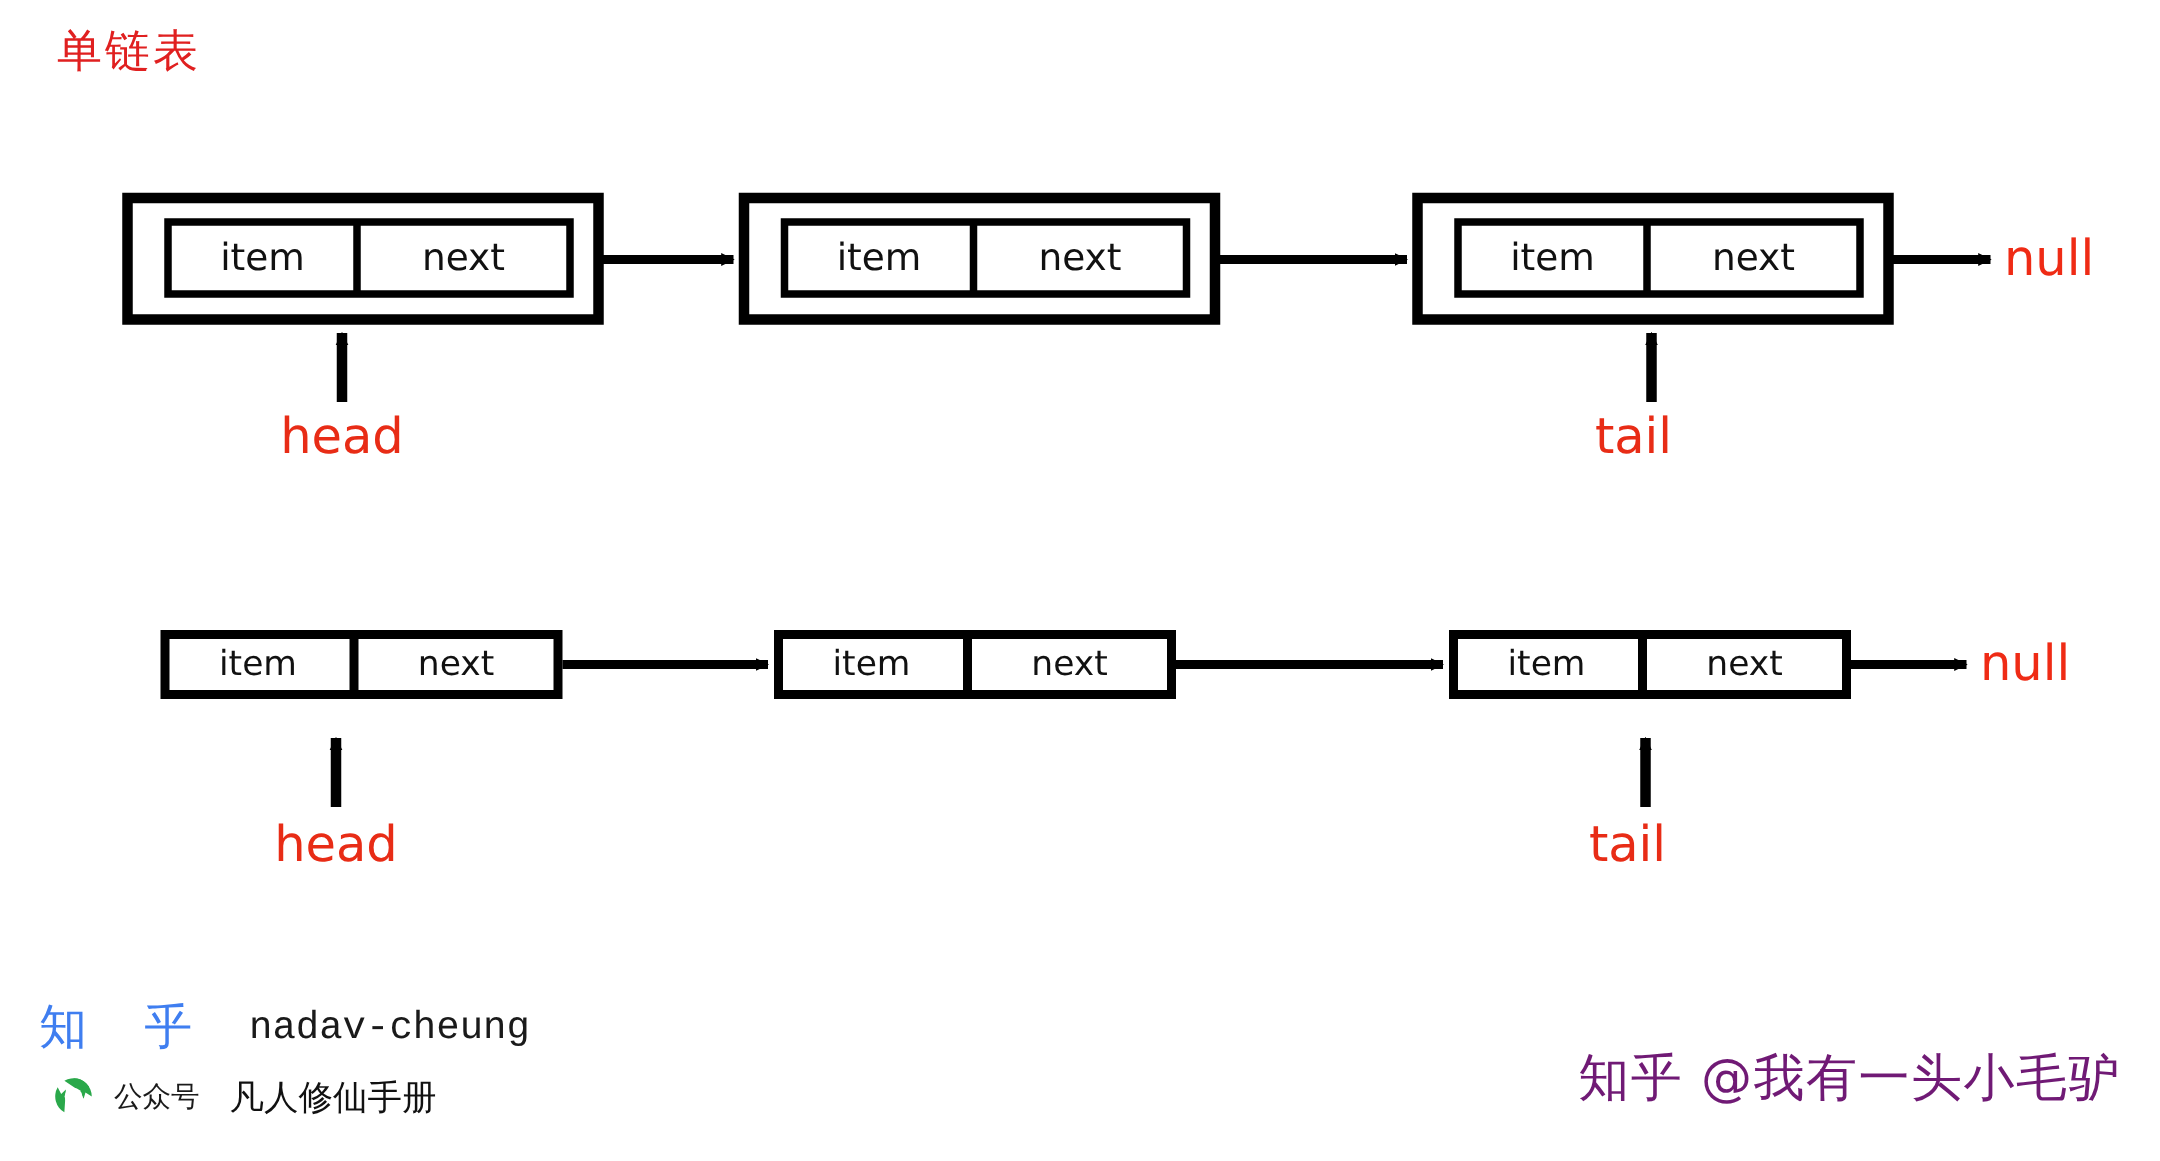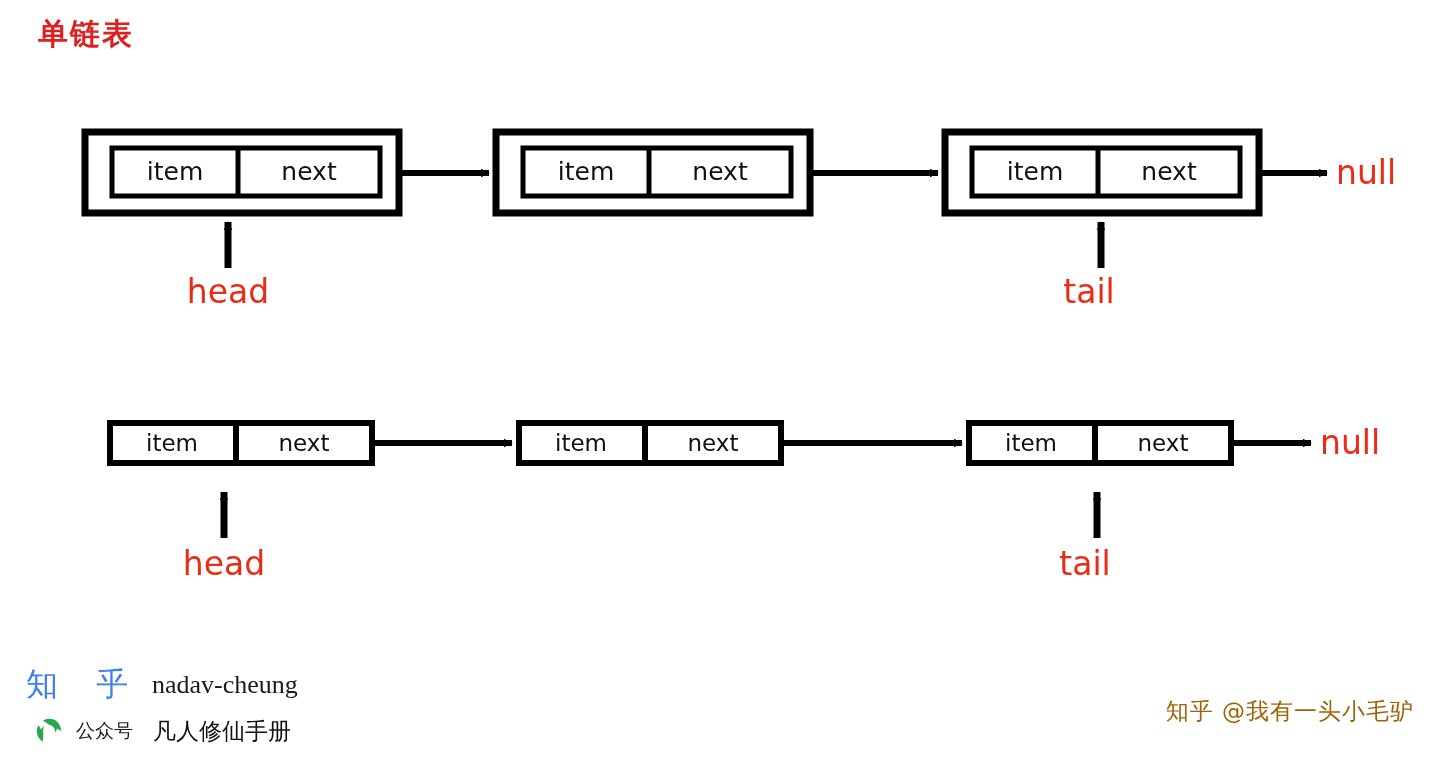--- a/index.html
+++ b/index.html
@@ -15,21 +15,21 @@
     font-family: "Liberation Sans", sans-serif;
   }
 
   
   #diagram-title {
     position: absolute;
     left: 38px;
     top: 14px;
     font-family: "DejaVu Sans", sans-serif;
     font-size: 30px;
-    font-weight: 700;
+    font-weight: 400;
     color: #e02020;
     letter-spacing: 2px;
     white-space: nowrap;
   }
 
   
   #linked-list-canvas {
     position: absolute;
     left: 0;
     top: 0;
@@ -80,24 +80,24 @@
   }
   #zhihu-logo-text {
     font-family: "DejaVu Sans", sans-serif;
     font-size: 32px;
     color: #3f7ef0;
     letter-spacing: 14px;
     width: 112px;
     white-space: nowrap;
   }
   #zhihu-handle {
-    font-family: Liberation Serif, serif;
+    font-family: Liberation Mono, monospace;
     font-size: 26px;
     color: #1a1a1a;
-    margin-left: 14px;
+    margin-left: 28px;
     white-space: nowrap;
   }
   #wechat-icon {
     width: 30px;
     height: 30px;
     flex: 0 0 30px;
     margin-left: 8px;
   }
   #wechat-caption {
     font-family: "DejaVu Sans", sans-serif;
@@ -112,22 +112,22 @@
     color: #111111;
     margin-left: 20px;
     white-space: nowrap;
   }
 
   #watermark {
     position: absolute;
     right: 26px;
     top: 696px;
     font-family: "DejaVu Sans", sans-serif;
-    font-size: 23px;
-    color: #a16207;
+    font-size: 34px;
+    color: #701a75;
     white-space: nowrap;
     letter-spacing: 1px;
   }
 </style>
 </head>
 <body>
 
 <div id="diagram-title">单链表</div>
 
 <svg id="linked-list-canvas" viewBox="0 0 1440 774">

